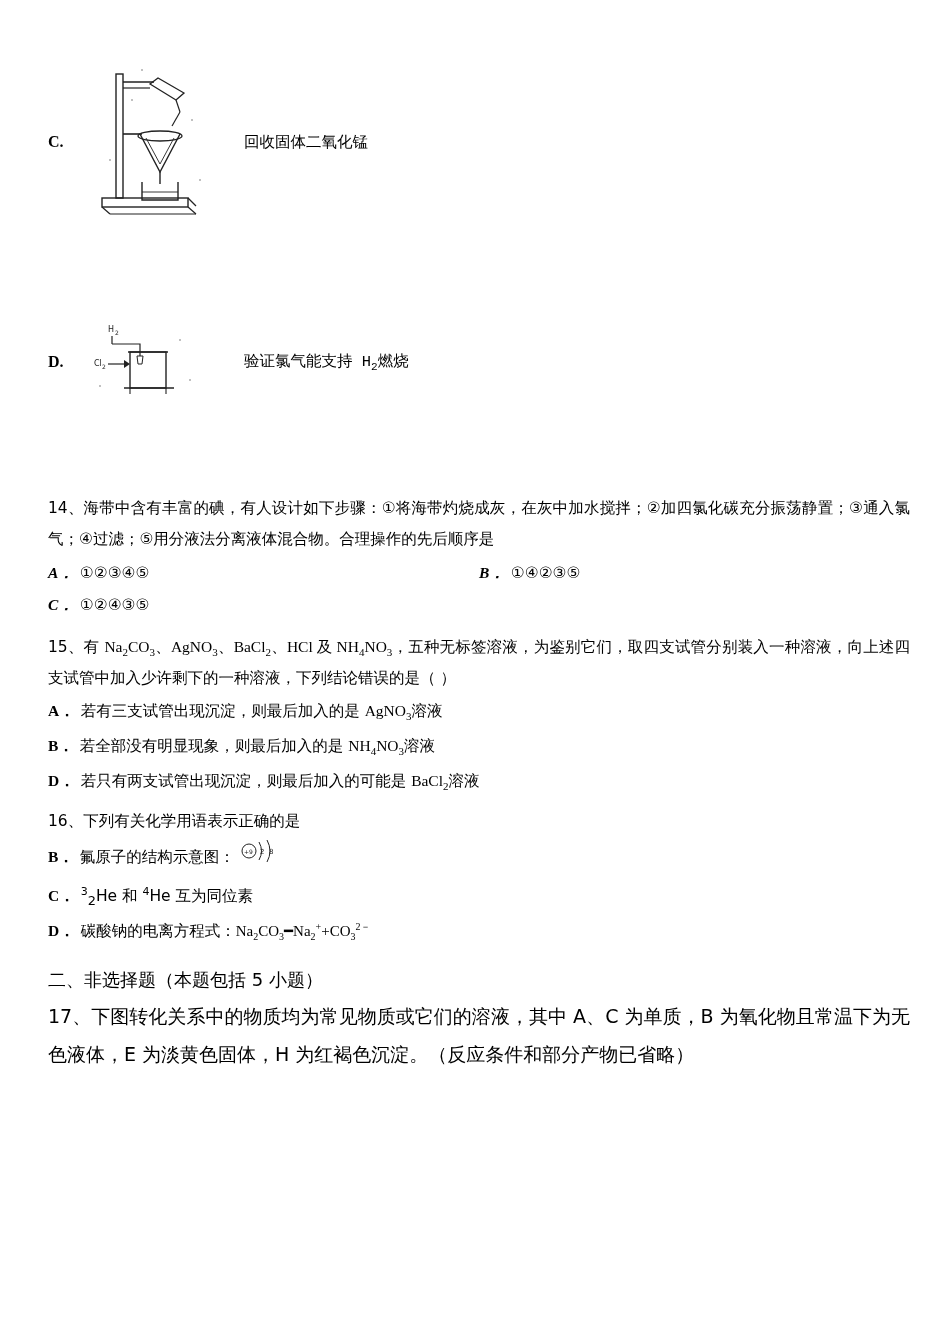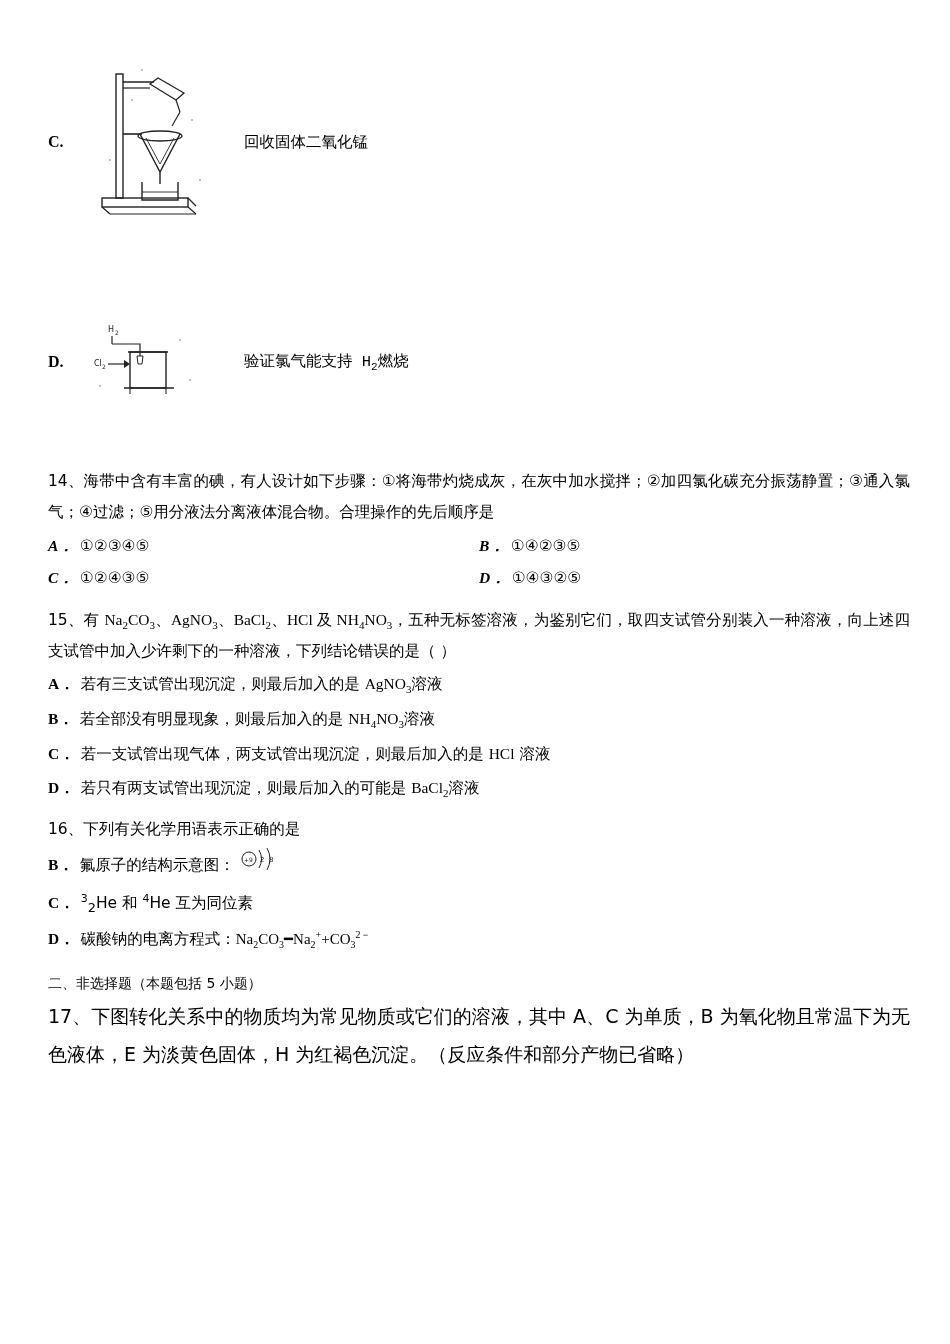--- a/index.html
+++ b/index.html
@@ -104,21 +104,21 @@
     font-family: "Liberation Serif", serif;
     font-weight: normal;
   }
   .formula sub { font-size: 11px; }
   .plain-sub sub { font-size: 11px; }
   .plain-sup sup { font-size: 11px; }
 
   .section-head {
     margin-top: 14px;
     font-family: "DejaVu Sans", sans-serif;
-    font-size: 14px;
+    font-size: 18px;
     line-height: 1.9;
   }
   .q17 {
     font-family: "DejaVu Sans", sans-serif;
     font-size: 19px;
     line-height: 2.0;
     text-align: justify;
   }
   .atom-diagram {
     display: inline-block;
@@ -202,53 +202,47 @@
           <circle cx="100" cy="20" r="0.7" fill="#555"></circle>
           <circle cx="20" cy="66" r="0.7" fill="#555"></circle>
           <circle cx="110" cy="60" r="0.7" fill="#555"></circle>
         </svg>
       </div>
       <div class="fig-caption">
         <span>验证氯气能支持 H</span><sub>2</sub><span>燃烧</span>
       </div>
     </div>
 
-    <div class="q" style="margin-top:62px;">
+    <div class="q" style="margin-top:89px;">
       <div class="q-text">
         <span class="q-num">14、</span><span>海带中含有丰富的碘，有人设计如下步骤：①将海带灼烧成灰，在灰中加水搅拌；②加四氯化碳充分振荡静置；③通入氯气；④过滤；⑤用分液法分离液体混合物。合理操作的先后顺序是</span>
       </div>
       <div class="opts-2col">
         <div class="opt">
           <span class="opt-l">A．</span><span>①②③④⑤</span>
         </div>
         <div class="opt">
           <span class="opt-l">B．</span><span>①④②③⑤</span>
         </div>
         <div class="opt">
           <span class="opt-l">C．</span><span>①②④③⑤</span>
-        </div>
-        <div class="opt">
-          <span class="opt-l">D．</span><span>①④③②⑤</span>
         </div>
       </div>
     </div>
 
     <div class="q" style="margin-top:10px;">
       <div class="q-text">
         <span class="q-num">15、</span><span>有 </span><span class="formula">Na<sub>2</sub>CO<sub>3</sub>、AgNO<sub>3</sub>、BaCl<sub>2</sub>、HCl 及 NH<sub>4</sub>NO<sub>3</sub>，</span><span>五种无标签溶液，为鉴别它们，取四支试管分别装入一种溶液，向上述四支试管中加入少许剩下的一种溶液，下列结论错误的是（    ）</span>
       </div>
       <div class="opts-1col">
         <div class="opt">
           <span class="opt-l">A．</span><span>若有三支试管出现沉淀，则最后加入的是 <span class="formula">AgNO<sub>3</sub></span>溶液</span>
         </div>
         <div class="opt">
           <span class="opt-l">B．</span><span>若全部没有明显现象，则最后加入的是 <span class="formula">NH<sub>4</sub>NO<sub>3</sub></span>溶液</span>
-        </div>
-        <div class="opt">
-          <span class="opt-l">C．</span><span>若一支试管出现气体，两支试管出现沉淀，则最后加入的是 <span class="formula">HCl</span> 溶液</span>
         </div>
         <div class="opt">
           <span class="opt-l">D．</span><span>若只有两支试管出现沉淀，则最后加入的可能是 <span class="formula">BaCl<sub>2</sub></span>溶液</span>
         </div>
       </div>
     </div>
 
     <div class="q" style="margin-top:8px;">
       <div class="q-text">
         <span class="q-num">16、</span><span>下列有关化学用语表示正确的是</span>

